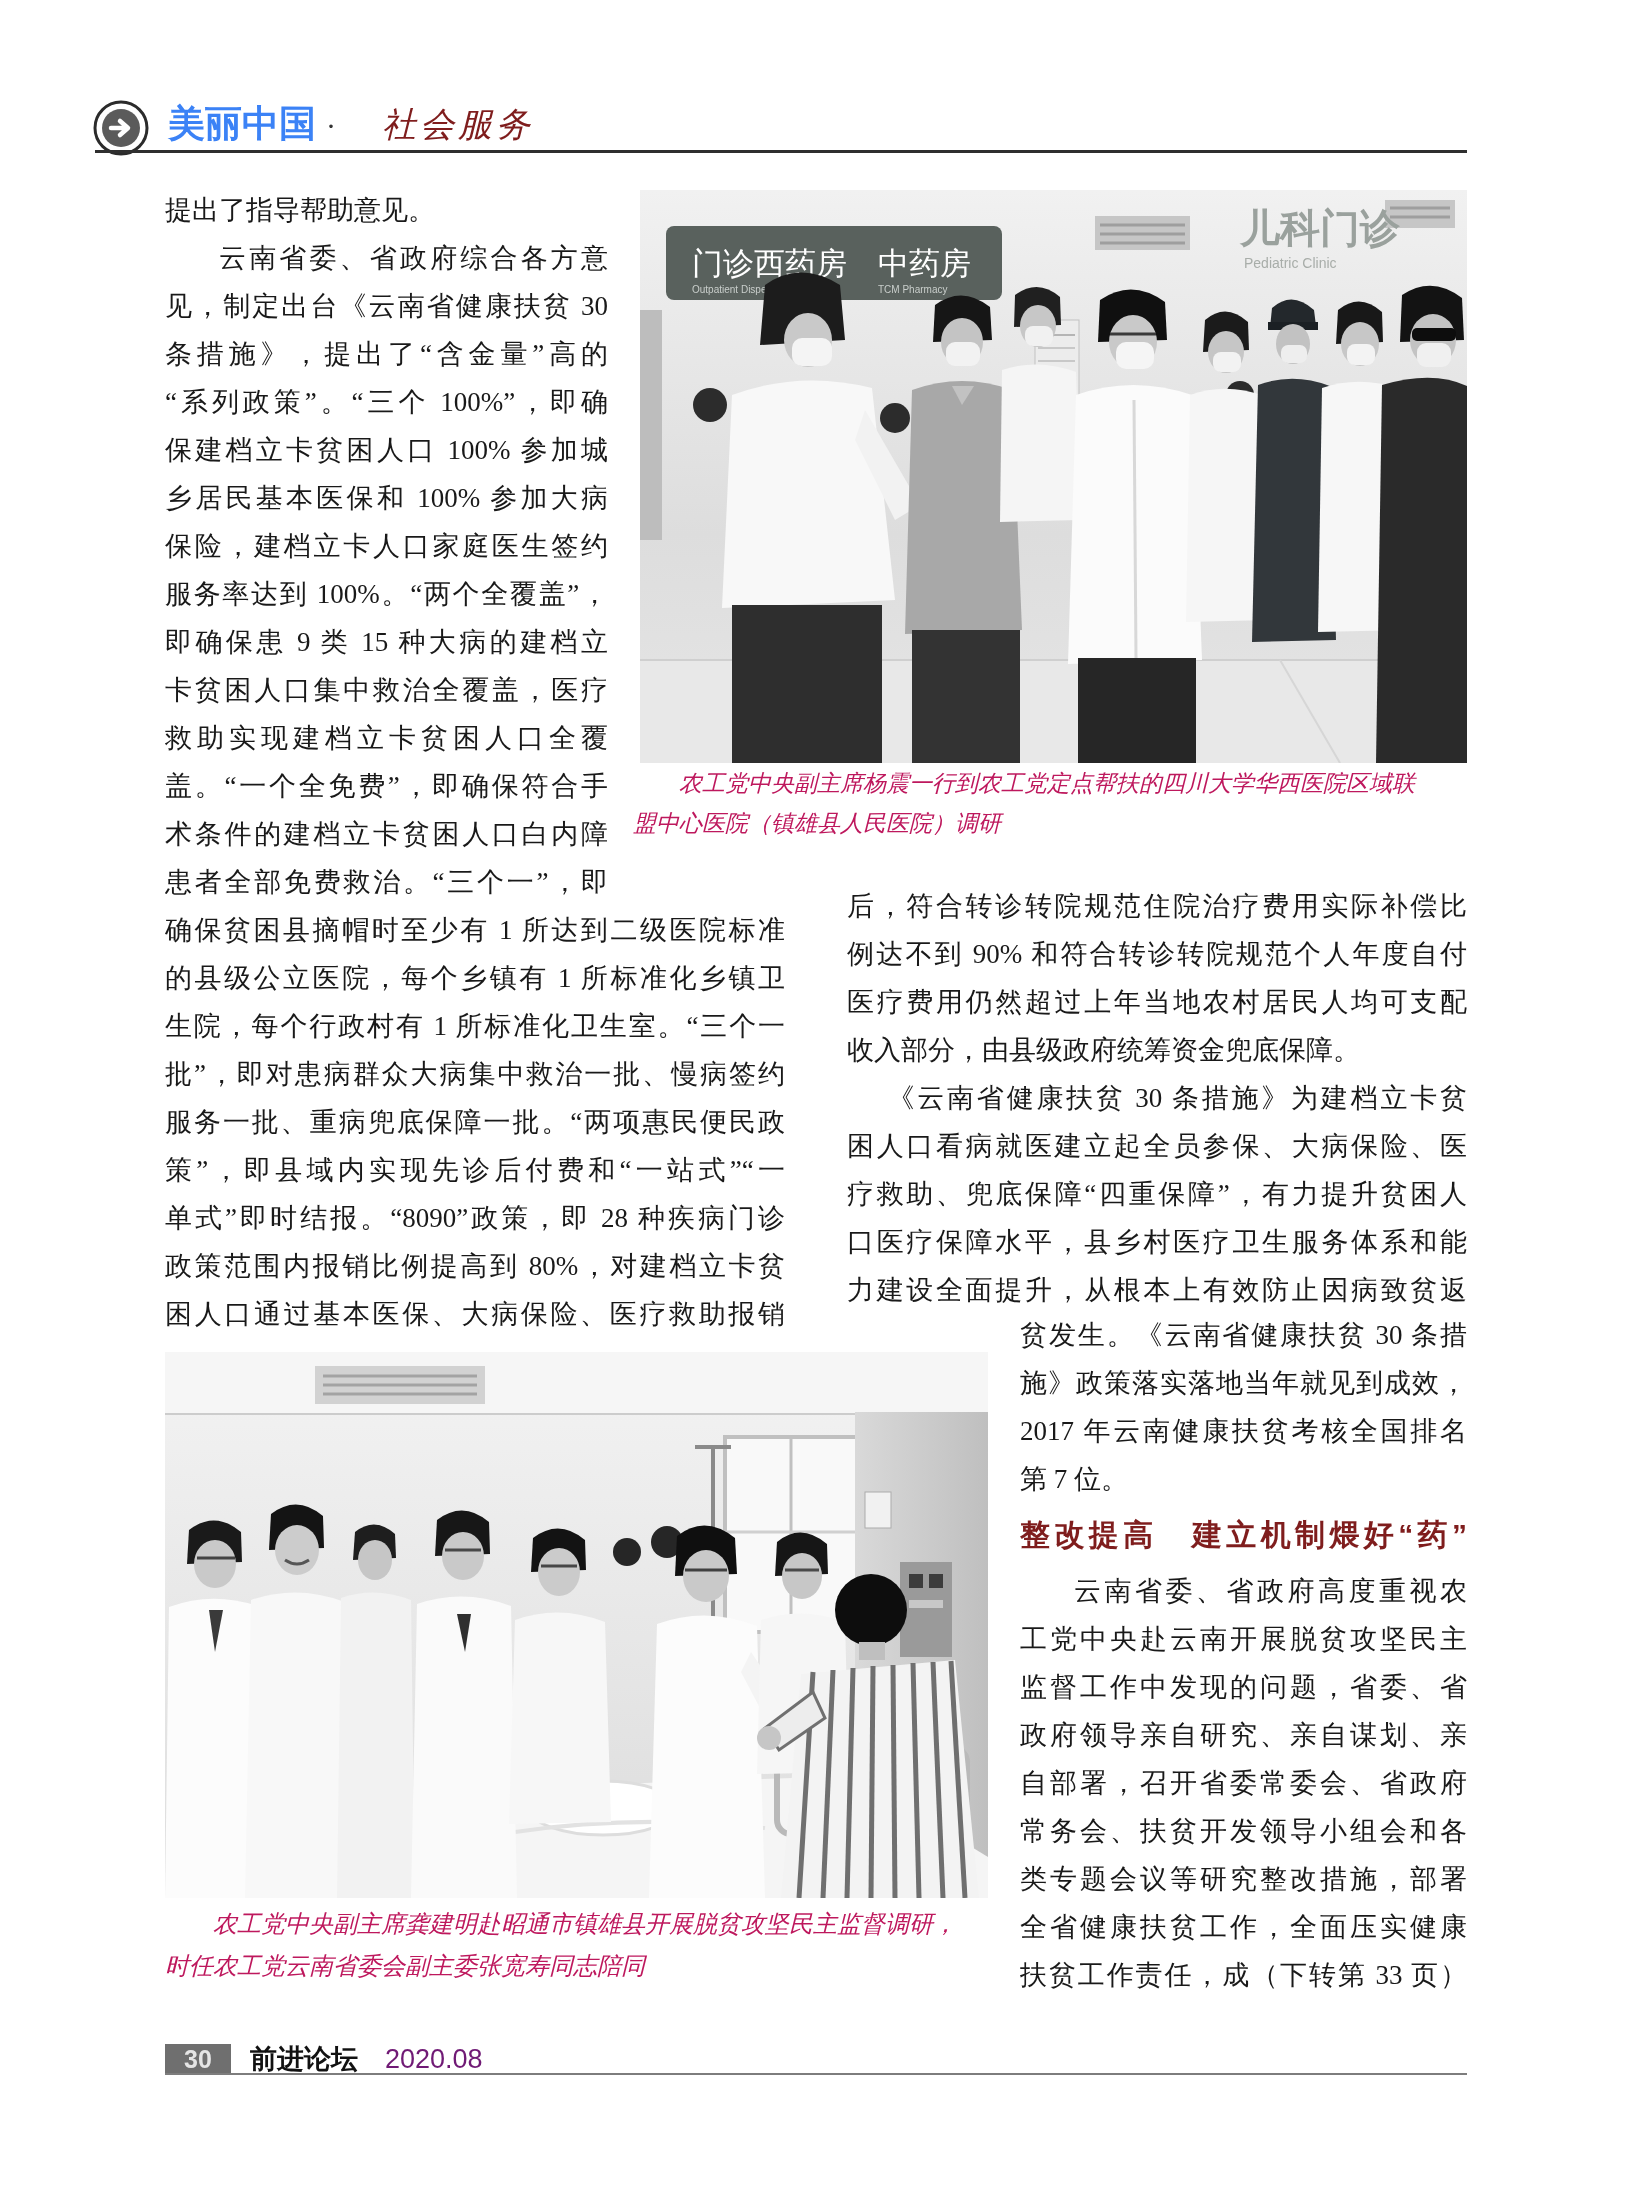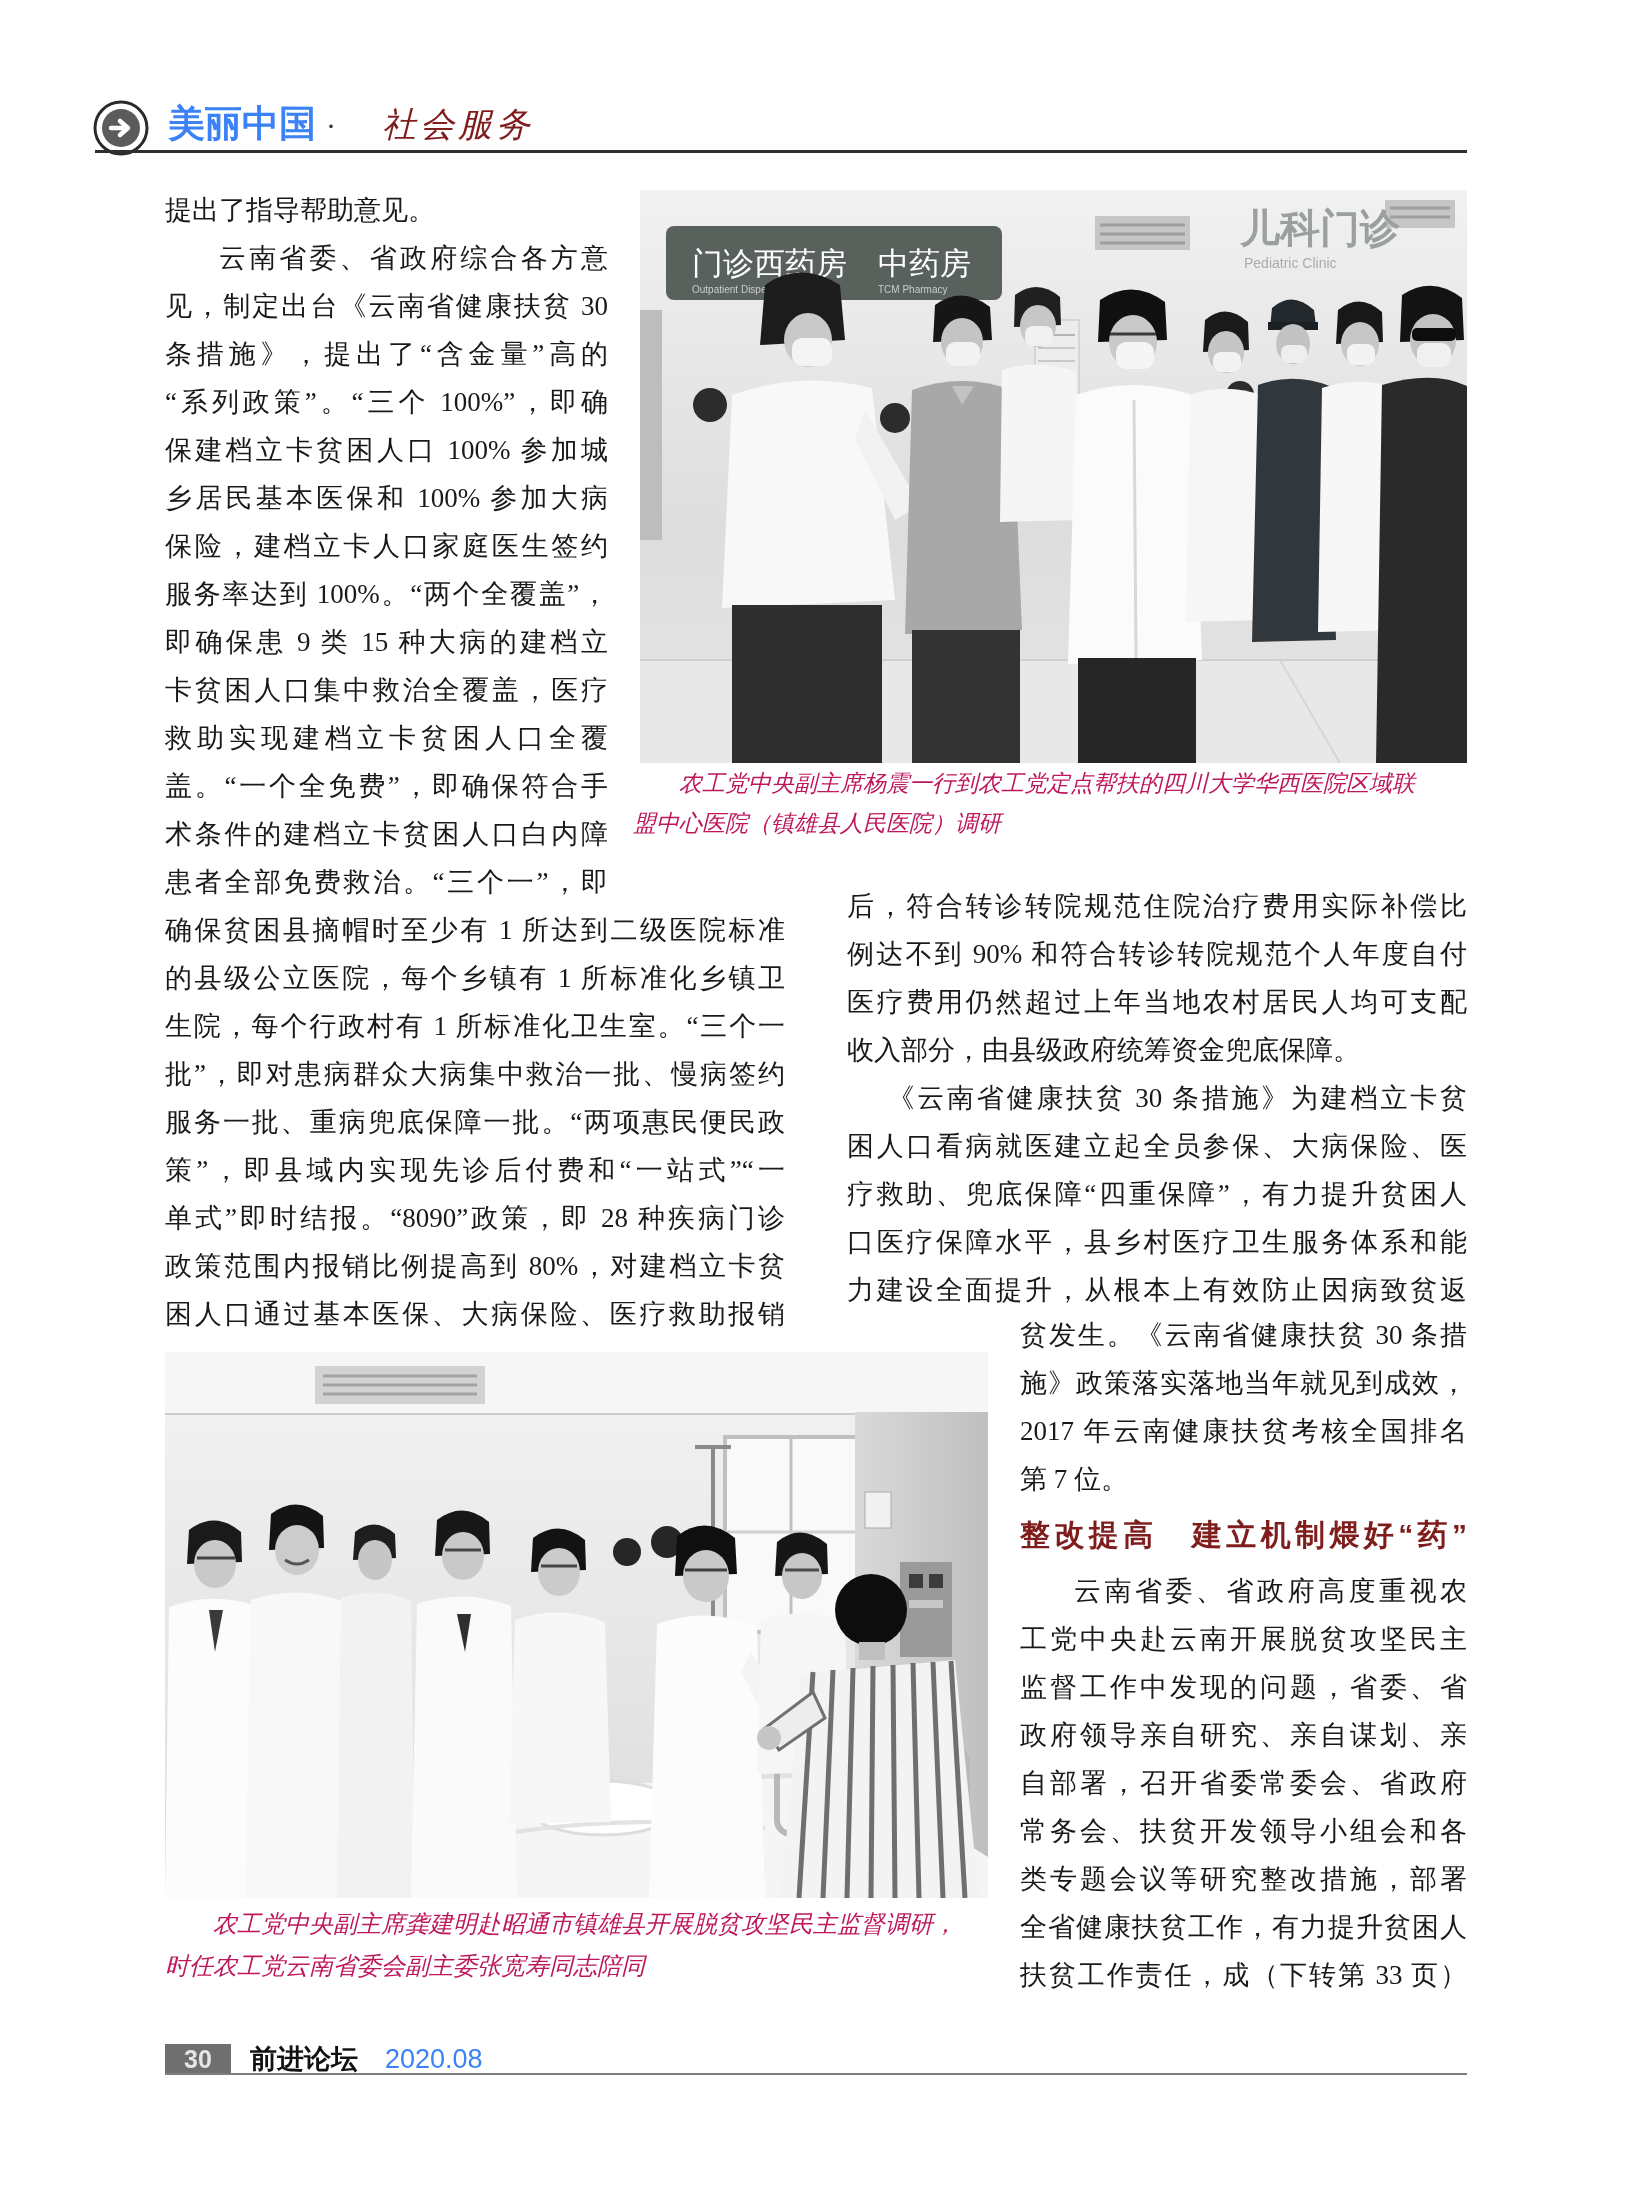--- a/index.html
+++ b/index.html
@@ -35,21 +35,21 @@
   #photo1{left:640px;top:190px;width:827px;height:573px;}
   #photo2{left:165px;top:1352px;width:823px;height:546px;}
   .photo svg{display:block;width:100%;height:100%;}
   
   .ftr-box{position:absolute;left:165px;top:2044px;width:66px;height:30px;background:#6f6f6f;
            color:#e5e5e5;font-family:"Liberation Sans","DejaVu Sans",sans-serif;font-weight:bold;
            font-size:25px;line-height:30px;text-align:center;}
   .ftr-journal{position:absolute;left:250px;top:2044px;height:30px;line-height:30px;
            font-family:"Liberation Sans","DejaVu Sans",sans-serif;font-weight:bold;font-size:27px;color:#111;}
   .ftr-issue{position:absolute;left:385px;top:2044px;height:30px;line-height:30px;
-           font-family:"Liberation Sans","DejaVu Sans",sans-serif;font-size:27px;color:#3b82f6;}
+           font-family:"Liberation Sans","DejaVu Sans",sans-serif;font-size:27px;color:#701a75;}
   .ftr-rule{position:absolute;left:165px;top:2073px;width:1302px;height:2px;background:#7d7d7d;}
 </style>
 </head>
 <body>
 
 <div class="page">
 
   <div class="hdr-icon">
     <svg viewBox="0 0 56 56">
       <circle cx="28" cy="28" r="26" fill="none" stroke="#2b2b2b" stroke-width="3"></circle>
@@ -359,21 +359,21 @@
     <div class="ln">2017 年云南健康扶贫考核全国排名</div>
     <div class="ln e">第 7 位。</div>
     <div class="subhead">整改提高　建立机制煨好“药”</div>
     <div class="ln ind">云南省委、省政府高度重视农</div>
     <div class="ln">工党中央赴云南开展脱贫攻坚民主</div>
     <div class="ln">监督工作中发现的问题，省委、省</div>
     <div class="ln">政府领导亲自研究、亲自谋划、亲</div>
     <div class="ln">自部署，召开省委常委会、省政府</div>
     <div class="ln">常务会、扶贫开发领导小组会和各</div>
     <div class="ln">类专题会议等研究整改措施，部署</div>
-    <div class="ln">全省健康扶贫工作，有力提升贫困人</div>
+    <div class="ln">全省健康扶贫工作，全面压实健康</div>
     <div class="ln">扶贫工作责任，成（下转第 33 页）</div>
   </div>
 
   <div class="ftr-box">30</div>
   <div class="ftr-journal">前进论坛</div>
   <div class="ftr-issue">2020.08</div>
   <div class="ftr-rule"></div>
 
 </div>
 

